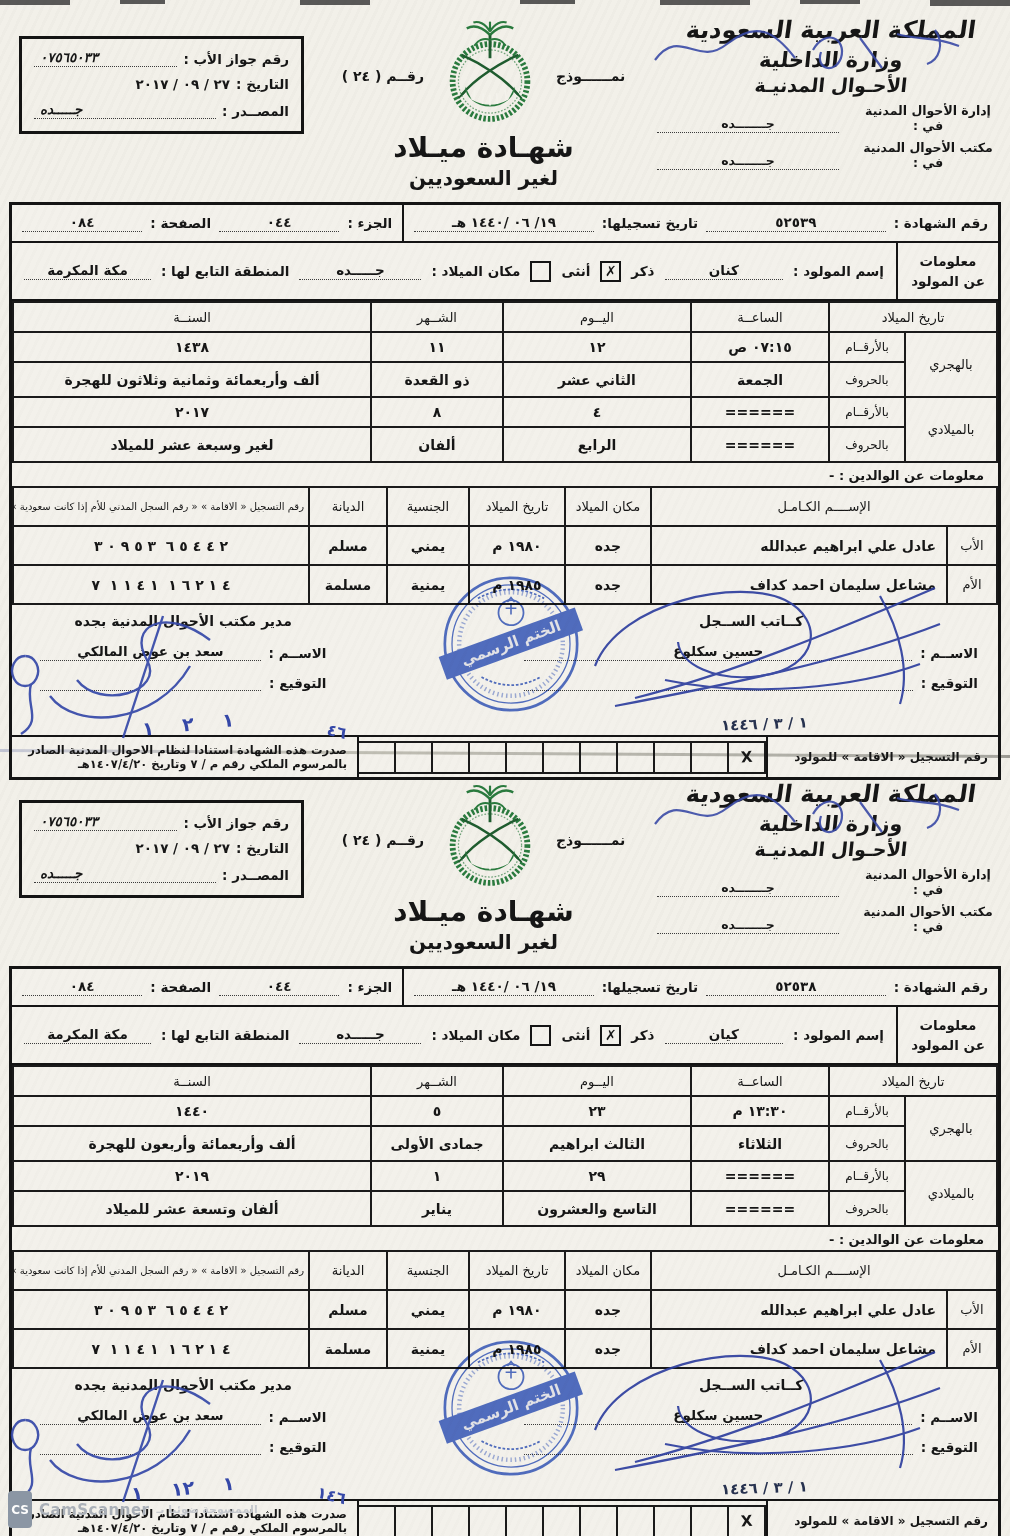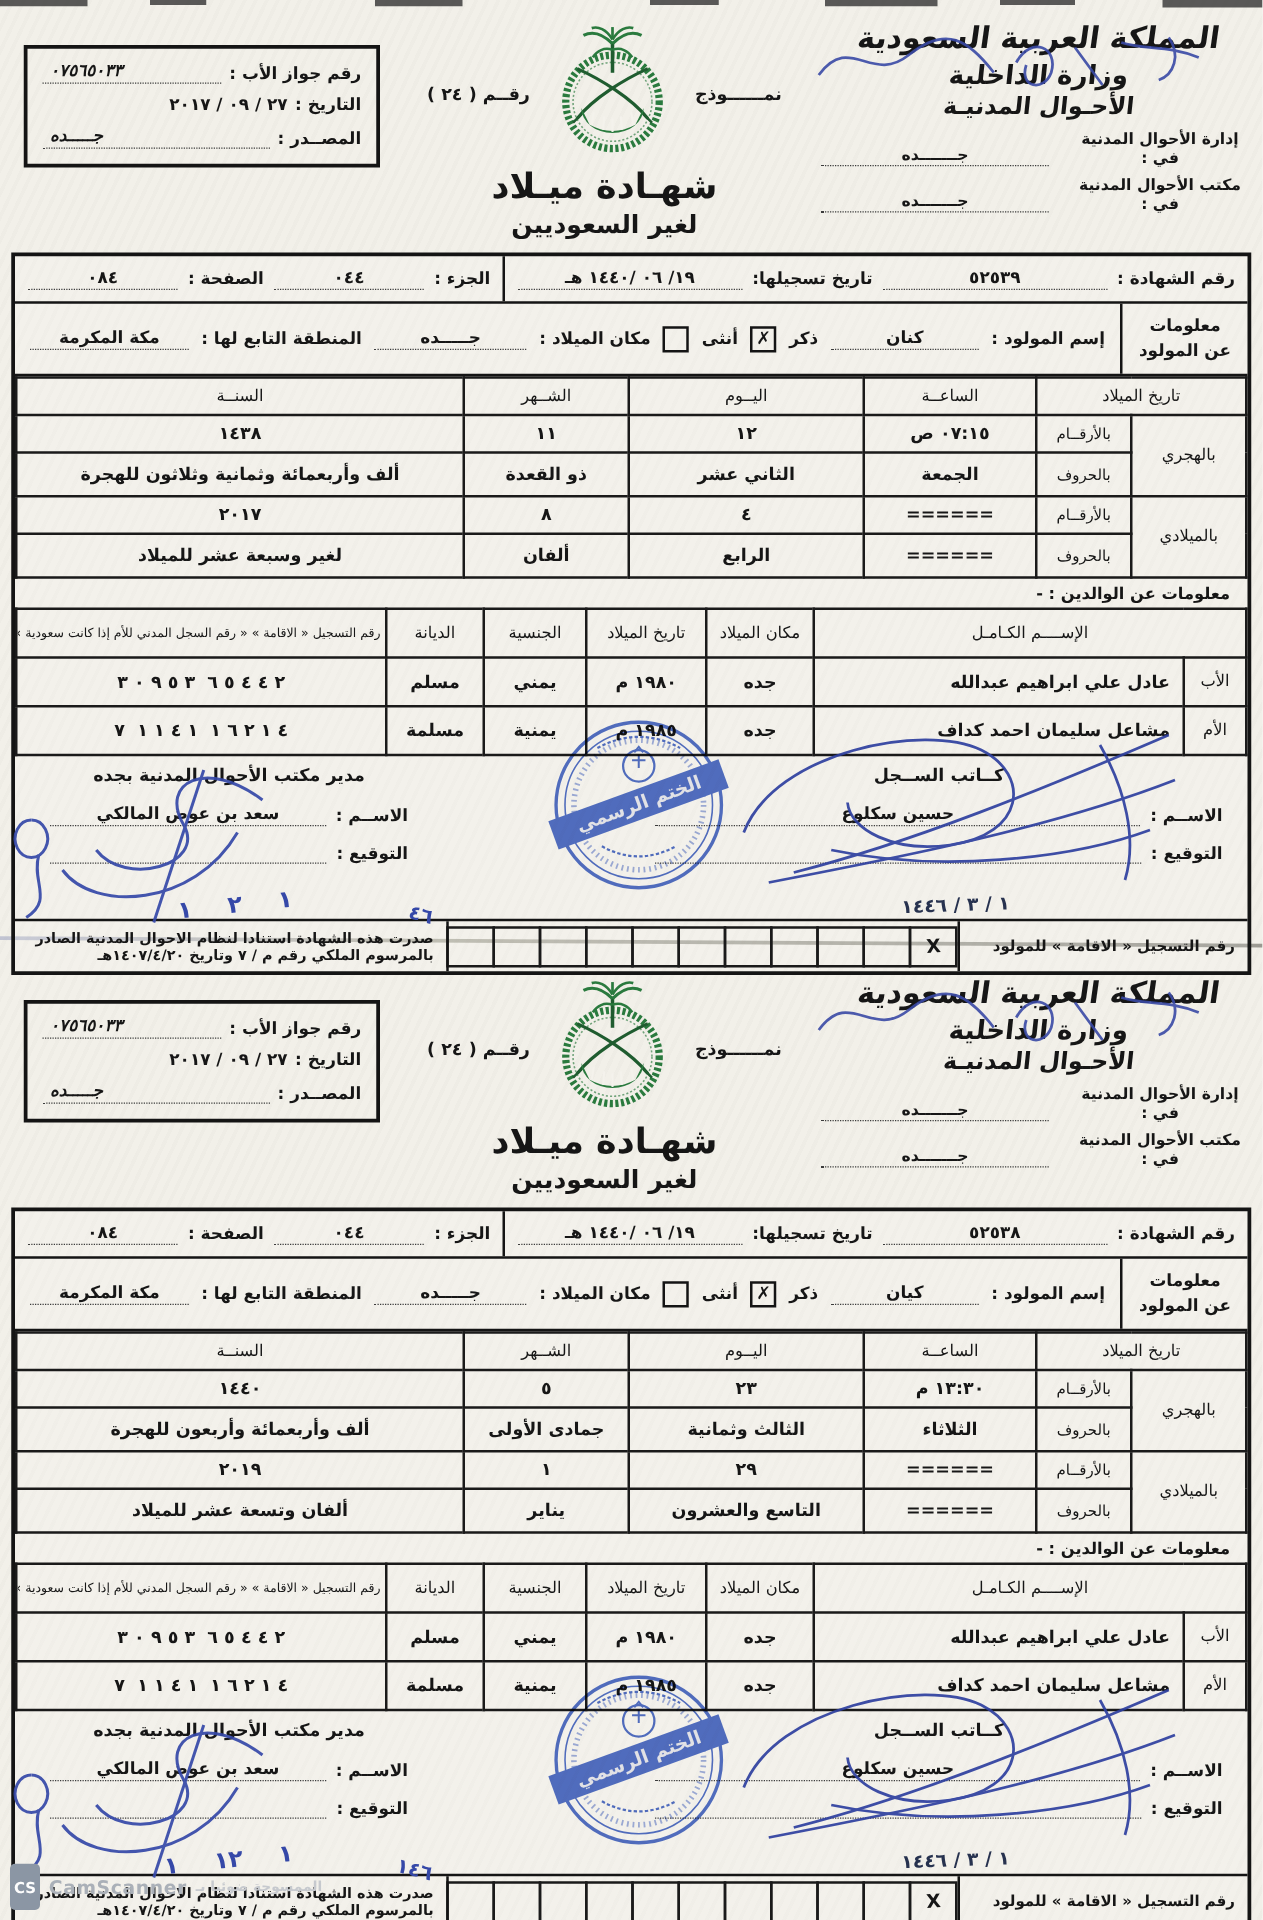--- a/index.html
+++ b/index.html
@@ -547,21 +547,21 @@
         <th rowspan="2">بالهجري</th>
         <th class="sub-th">بالأرقــام</th>
         <td>١٣:٣٠ م</td>
         <td>٢٣</td>
         <td>٥</td>
         <td>١٤٤٠</td>
       </tr>
       <tr class="letters-row">
         <th class="sub-th">بالحروف</th>
         <td>الثلاثاء</td>
-        <td>الثالث وثمانية</td>
+        <td>الثالث ابراهيم</td>
         <td>جمادى الأولى</td>
         <td>ألف وأربعمائة وأربعون للهجرة</td>
       </tr>
       <tr>
         <th rowspan="2">بالميلادي</th>
         <th class="sub-th">بالأرقــام</th>
         <td>======</td>
         <td>٢٩</td>
         <td>١</td>
         <td>٢٠١٩</td>

